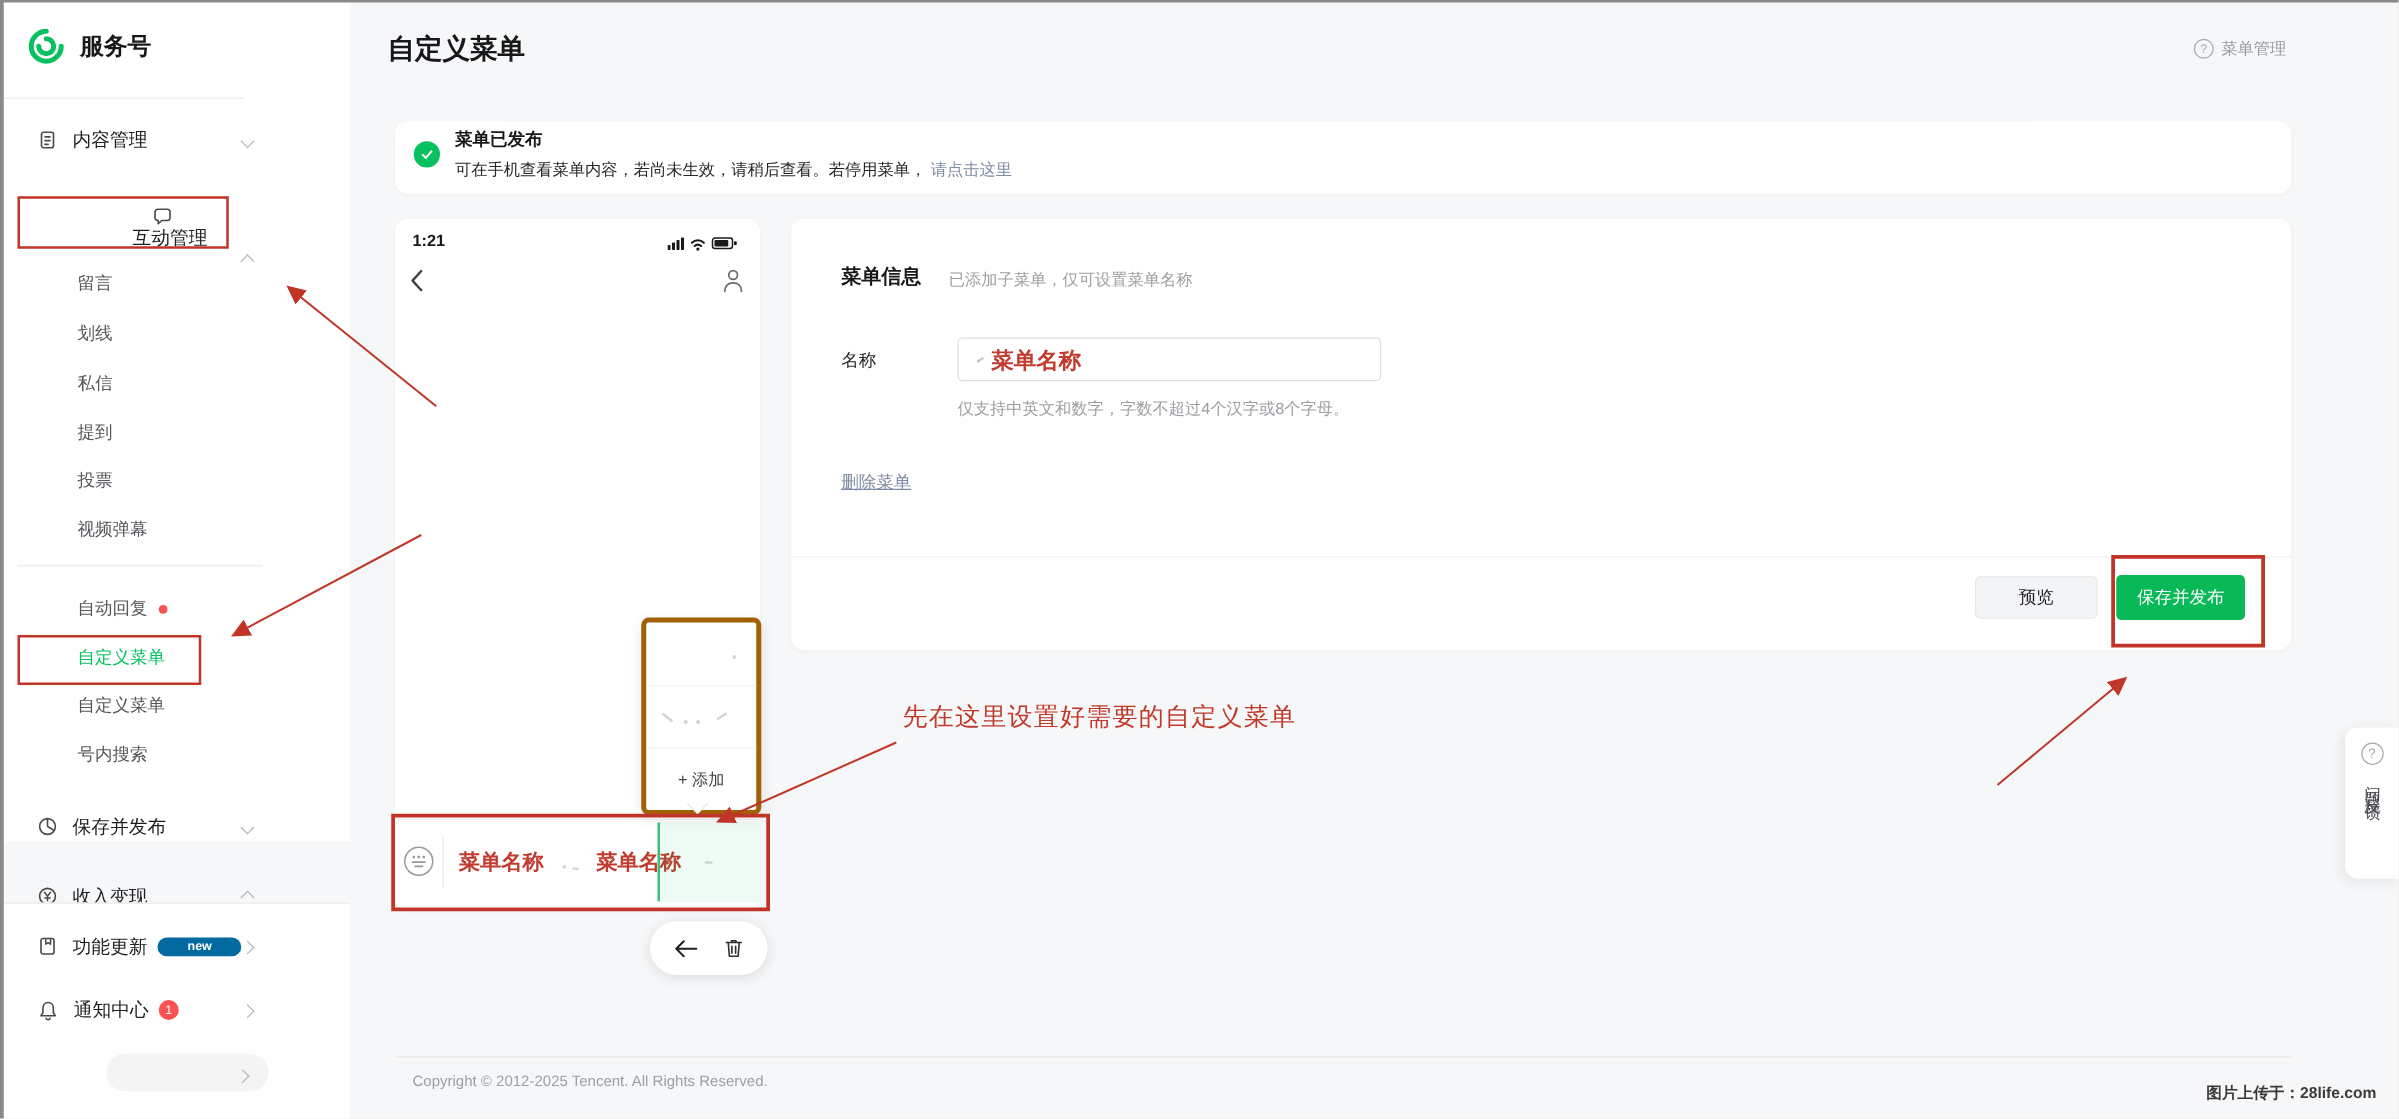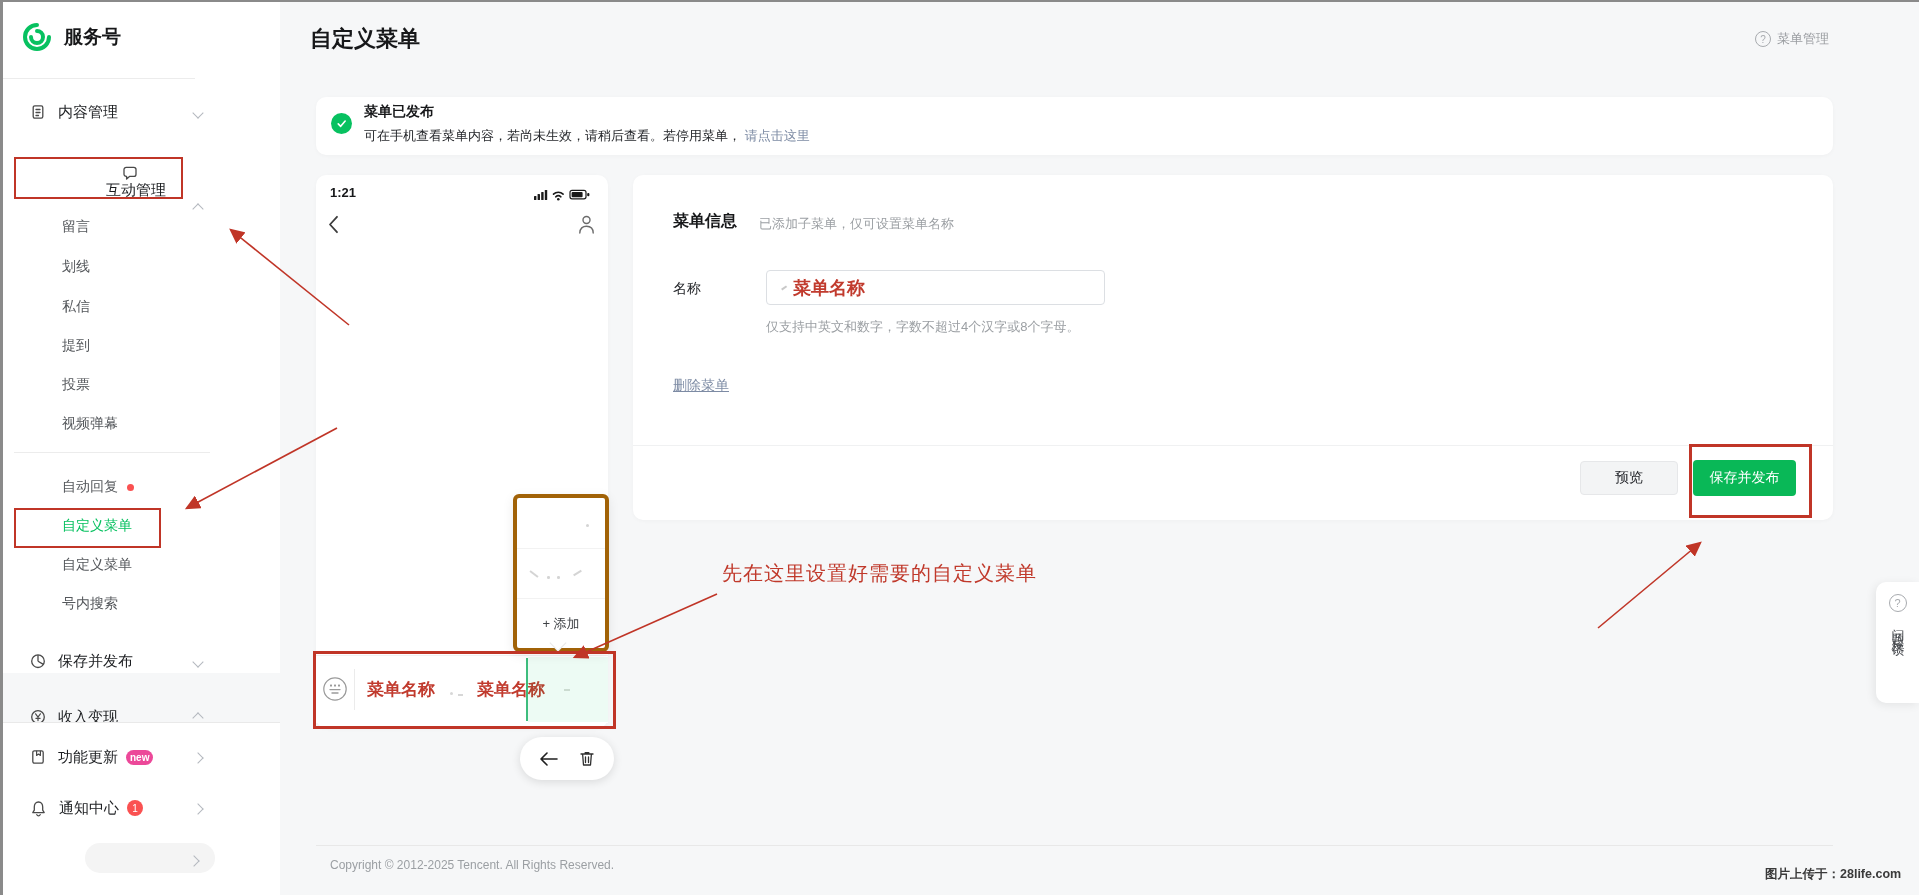--- a/index.html
+++ b/index.html
@@ -18,21 +18,21 @@
   .srow{left:30px;width:200px;height:22px;display:flex;align-items:center;}
   .srow .lbl{font-size:15px;color:#1c1e21;margin-left:12px;}
   .srow .chev-wrap{margin-left:auto;margin-right:28px;}
   .sub{left:62px;height:22px;display:flex;align-items:center;font-size:14px;color:#54575b;}
   .chev{display:inline-block;width:7px;height:7px;border-right:1.6px solid #b4b8be;border-bottom:1.6px solid #b4b8be;}
   .chev.down{transform:rotate(45deg);}
   .chev.up{transform:rotate(-135deg);}
   .chev.right{transform:rotate(-45deg);}
   .dot-red{width:7px;height:7px;border-radius:50%;background:#fa5151;margin-left:9px;}
   .active-green{color:#07c160 !important;}
-  .badge-new{background:#ec4899;color:#fff;font-size:10px;border-radius:9px;padding:2px 4px;margin-left:8px;font-weight:700;}
+  .badge-new{background:#0369a1;color:#fff;font-size:10px;border-radius:9px;padding:2px 24px;margin-left:8px;font-weight:700;}
   .badge-num{background:#fa5151;color:#fff;font-size:10px;border-radius:50%;width:16px;height:16px;display:flex;align-items:center;justify-content:center;margin-left:8px;}
   #side-bottom{left:0;top:722px;width:280px;height:173px;background:#fff;border-top:1px solid #e9e9e9;z-index:5;}
   .blob{left:85px;top:843px;width:130px;height:30px;background:#f4f4f4;border-radius:15px;z-index:6;}
 
   
   .page-title{left:310px;top:24px;font-size:22px;font-weight:700;color:#17181a;}
   .help-link{left:1755px;top:30px;display:flex;align-items:center;gap:6px;color:#9a9da1;font-size:13px;}
   .qicon{display:inline-flex;width:14px;height:14px;border:1.2px solid #a8abaf;border-radius:50%;
          align-items:center;justify-content:center;font-size:10px;color:#a8abaf;}
   .qicon::before{content:"?";}

